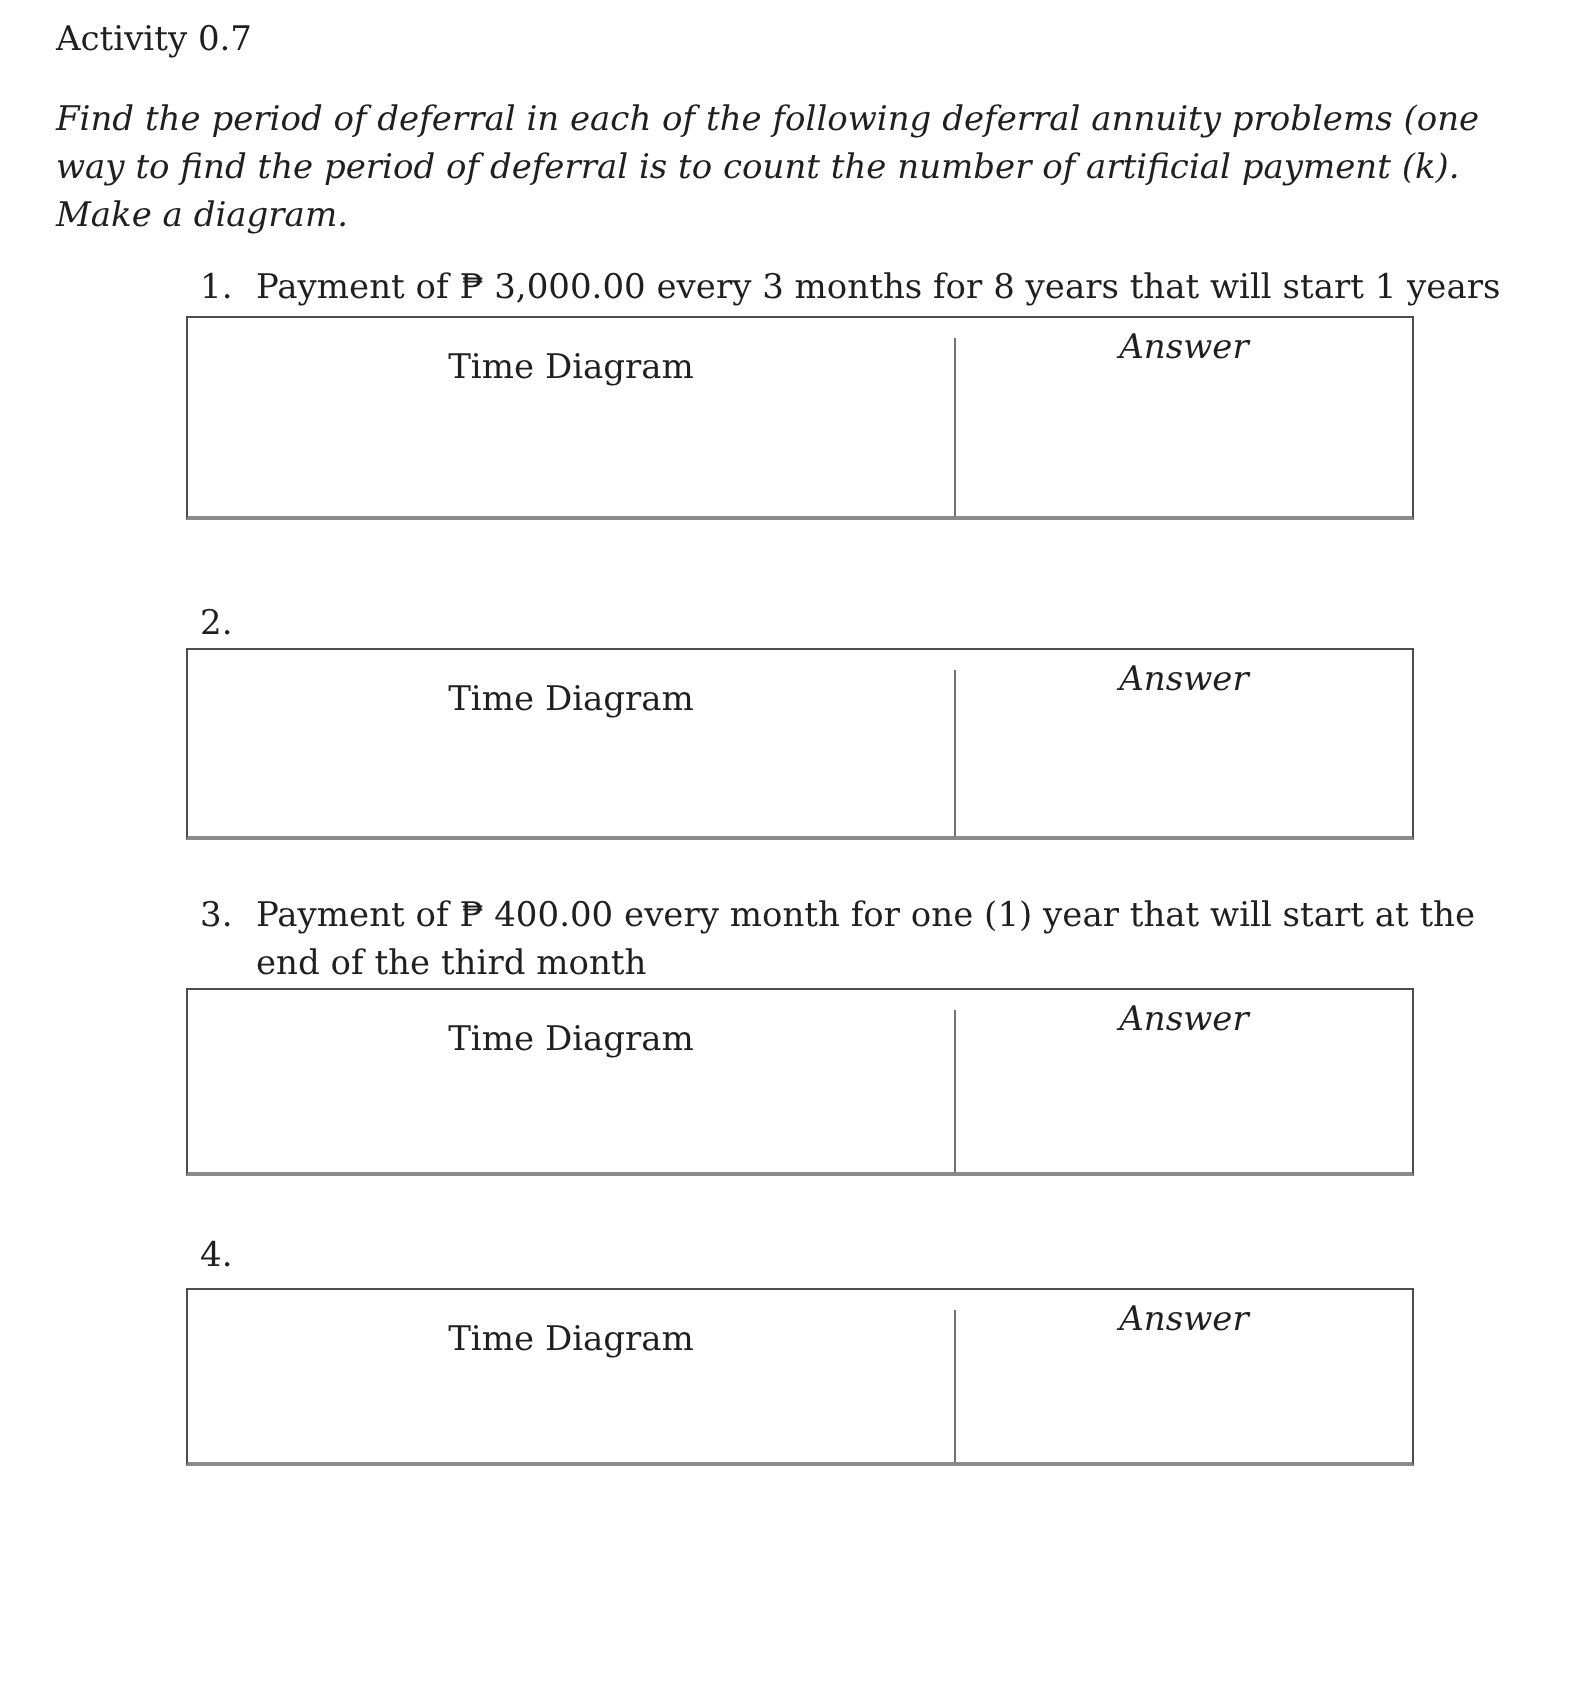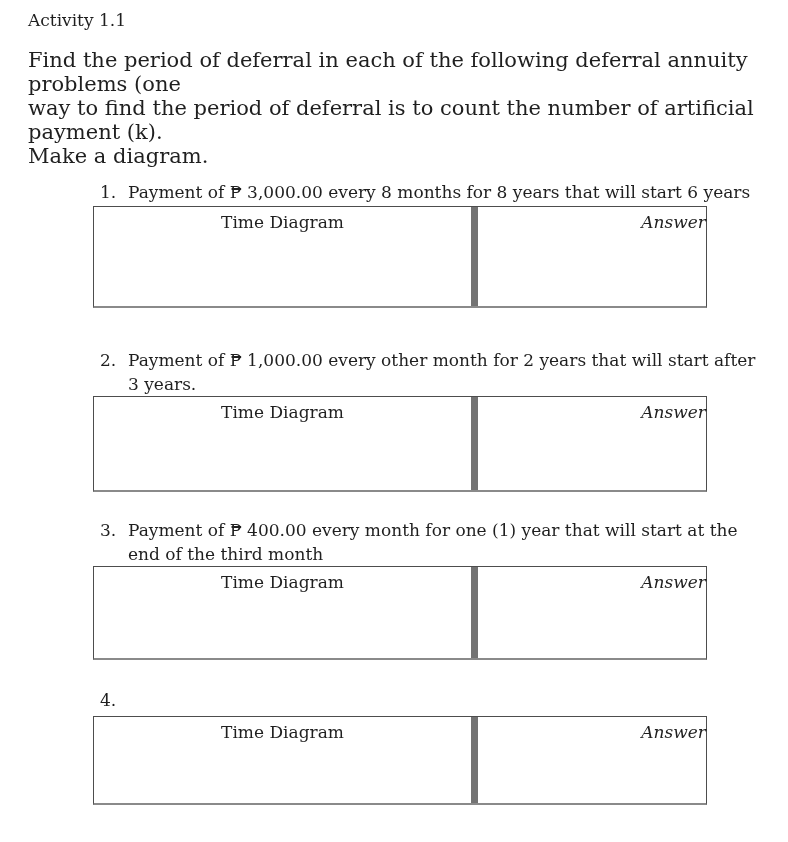--- a/index.html
+++ b/index.html
@@ -14,24 +14,25 @@
   .doc {
     padding: 8px 20px 0 28px;
   }
   .doc-title {
     font-size: 17px;
     line-height: 24px;
     font-weight: normal;
   }
   .intro {
     margin-top: 16px;
-    font-size: 21px;
+    font-size: 17px;
     line-height: 24px;
     white-space: pre-line;
     max-width: 745px;
+    font-style: italic;
   }
   .problem {
     display: flex;
     font-size: 17px;
     line-height: 24px;
   }
   .problem-number {
     width: 28px;
     flex-shrink: 0;
     margin-left: 72px;
@@ -52,64 +53,62 @@
     border-bottom: 2px solid #8a8a8a;
     background: #ffffff;
   }
   .t1 { margin-top: 2px;  height: 102px; }
   .t2 { margin-top: 0px;  height: 96px; }
   .t3 { margin-top: 0px;  height: 94px; }
   .t4 { margin-top: 4px;  height: 89px; }
   .cell-left {
     width: 384px;
     flex-shrink: 0;
-    border-right: 7px solid #737373;
+    border-right: 1px solid #737373;
+    margin-top: 10px;
   }
   .cell-right {
     flex: 1;
   }
   .cell-header {
     text-align: center;
     font-size: 17px;
     line-height: 24px;
     padding-top: 3px;
   }
   .answer-header {
     font-style: italic;
-    text-align: right;
   }
 </style>
 </head>
 <body>
 
 <div class="doc">
 
-  <div class="doc-title">Activity 1.1</div>
+  <div class="doc-title">Activity 0.7</div>
 
   <div class="intro">Find the period of deferral in each of the following deferral annuity problems (one
 way to find the period of deferral is to count the number of artificial payment (k).
 Make a diagram.</div>
 
   <div class="problem p1">
     <span class="problem-number">1.</span>
-    <span class="problem-text">Payment of ₱ 3,000.00 every 8 months for 8 years that will start 6 years</span>
+    <span class="problem-text">Payment of ₱ 3,000.00 every 3 months for 8 years that will start 1 years</span>
   </div>
   <div class="worksheet-table t1">
     <div class="cell-left">
       <div class="cell-header">Time Diagram</div>
     </div>
     <div class="cell-right">
       <div class="cell-header answer-header">Answer</div>
     </div>
   </div>
 
   <div class="problem p2">
     <span class="problem-number">2.</span>
-    <span class="problem-text">Payment of ₱ 1,000.00 every other month for 2 years that will start after
-3 years.</span>
   </div>
   <div class="worksheet-table t2">
     <div class="cell-left">
       <div class="cell-header">Time Diagram</div>
     </div>
     <div class="cell-right">
       <div class="cell-header answer-header">Answer</div>
     </div>
   </div>
 

